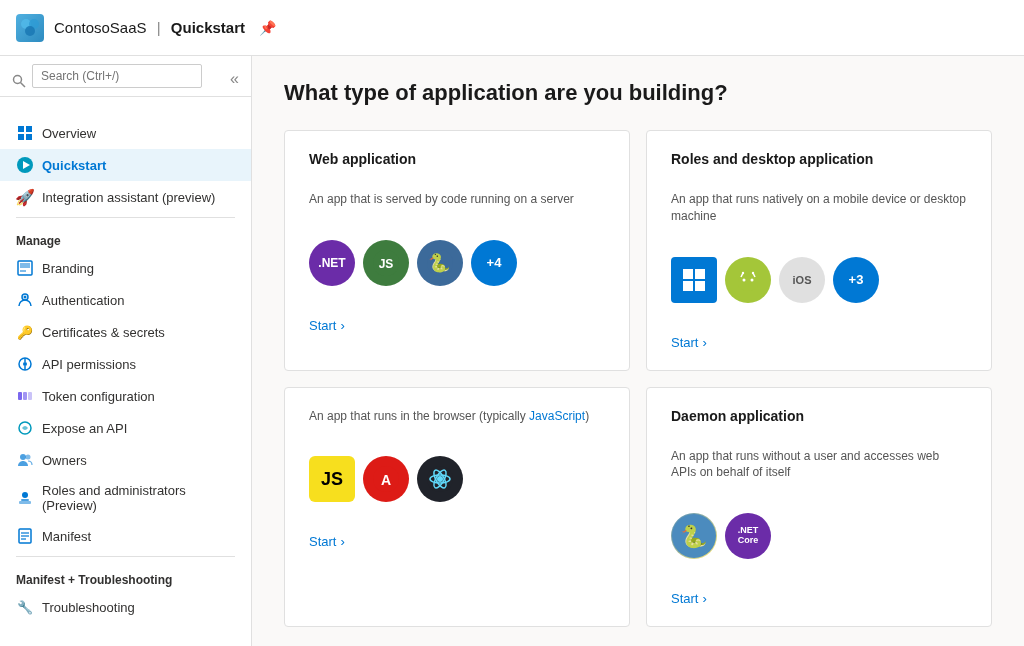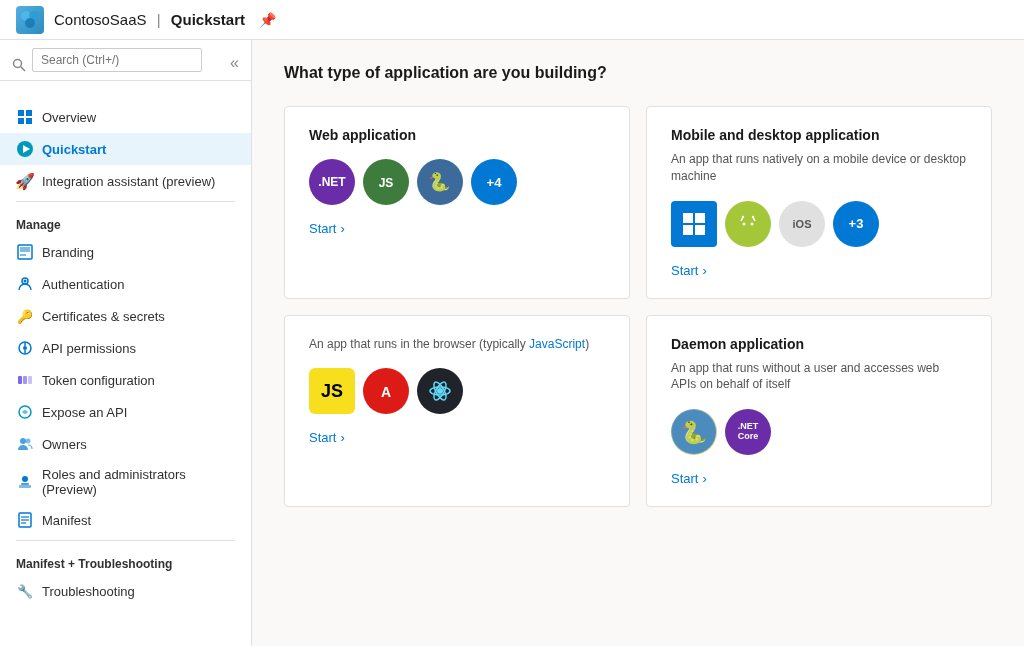--- a/index.html
+++ b/index.html
@@ -3,21 +3,21 @@
   <meta charset="utf-8">
   <style>
     * { box-sizing: border-box; margin: 0; padding: 0; }
     body { font-family: 'Segoe UI', Arial, sans-serif; font-size: 13px; background: #f3f2f1; display: flex; flex-direction: column; height: 646px; overflow: hidden; }
 
     
     .header {
       background: #fff;
       border-bottom: 1px solid #e0e0e0;
       padding: 0 16px;
-      height: 40px;
+      height: 56px;
       display: flex;
       align-items: center;
       gap: 10px;
       flex-shrink: 0;
     }
     .header-logo {
       width: 28px; height: 28px;
       background: linear-gradient(135deg, #50b0e0, #2d8bc0);
       border-radius: 4px;
       display: flex; align-items: center; justify-content: center;
@@ -105,38 +105,38 @@
     .icon-rocket { color: #e74c3c; font-size: 16px; }
 
     
     .main {
       flex: 1;
       overflow-y: auto;
       padding: 24px 32px;
       background: #faf9f8;
     }
     .main-title {
-      font-size: 16px;
+      font-size: 22px;
       font-weight: 700;
       color: #1a1a1a;
       margin-bottom: 24px;
     }
     .cards-grid {
       display: grid;
       grid-template-columns: 1fr 1fr;
       gap: 16px;
     }
     .card {
       background: #fff;
       border: 1px solid #e0e0e0;
       border-radius: 4px;
       padding: 20px 24px 20px;
       display: flex;
       flex-direction: column;
-      gap: 8px;
+      gap: 24px;
       cursor: pointer;
     }
     .card-title {
       font-size: 14px;
       font-weight: 700;
       color: #1a1a1a;
     }
     .card-desc {
       font-size: 12px;
       color: #555;
@@ -344,20 +344,21 @@
 
   </nav>
 
   <main class="main">
     <h1 class="main-title">What type of application are you building?</h1>
 
     <div class="cards-grid">
 
       <div class="card">
         <div class="card-title">Web application</div>
+        <div class="card-desc">An app that is served by code running on a server</div>
         <div class="card-icons">
           <div class="tech-icon tech-net">.NET</div>
           <div class="tech-icon tech-node">
             <svg width="28" height="28" viewBox="0 0 28 28">
                 <circle cx="14" cy="14" r="13" fill="#3e7c3e"></circle>
                 <text x="14" y="19" text-anchor="middle" fill="white" font-size="12" font-weight="bold">JS</text>
               </svg>
           </div>
           <div class="tech-icon tech-py">
             <svg width="28" height="28" viewBox="0 0 28 28">
@@ -367,21 +368,21 @@
           </div>
           <div class="tech-icon tech-more">+4</div>
         </div>
         <a class="card-start">
           <span>Start</span>
           <span>›</span>
         </a>
       </div>
 
       <div class="card">
-        <div class="card-title">Mobile and desktop application</div>
+        <div class="card-title">Roles and desktop application</div>
         <div class="card-desc">An app that runs natively on a mobile device or desktop machine</div>
         <div class="card-icons">
 
           <div class="tech-icon" style="background:#0078d4;border-radius:4px;">
             <svg width="26" height="26" viewBox="0 0 26 26">
                 <rect x="2" y="2" width="10" height="10" fill="white"></rect>
                 <rect x="14" y="2" width="10" height="10" fill="white"></rect>
                 <rect x="2" y="14" width="10" height="10" fill="white"></rect>
                 <rect x="14" y="14" width="10" height="10" fill="white"></rect>
               </svg>

